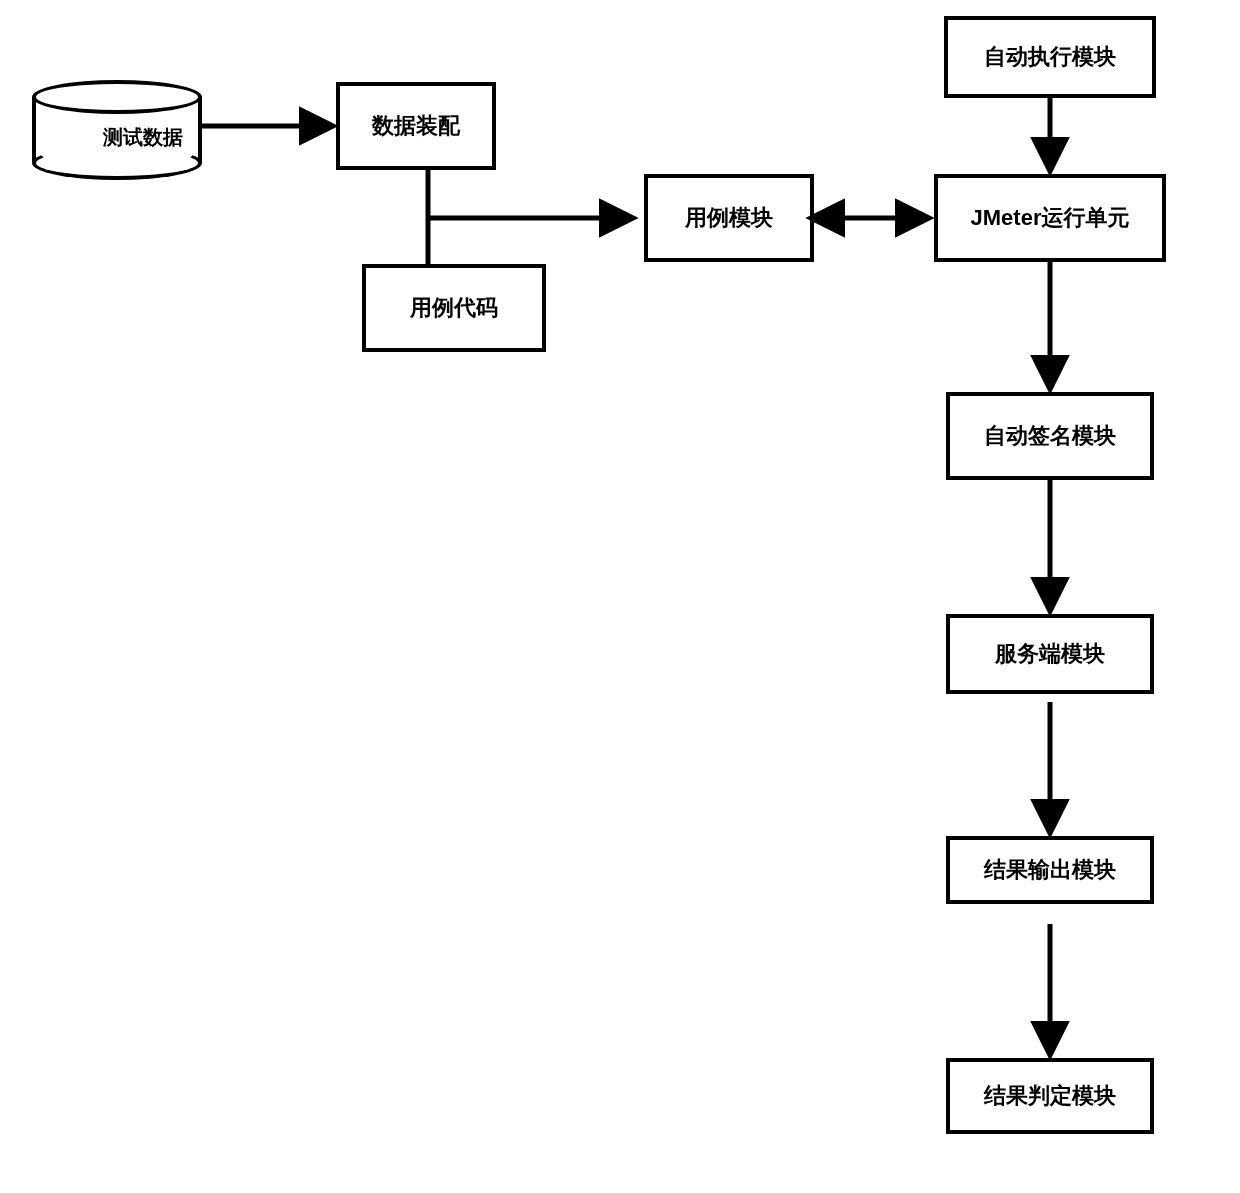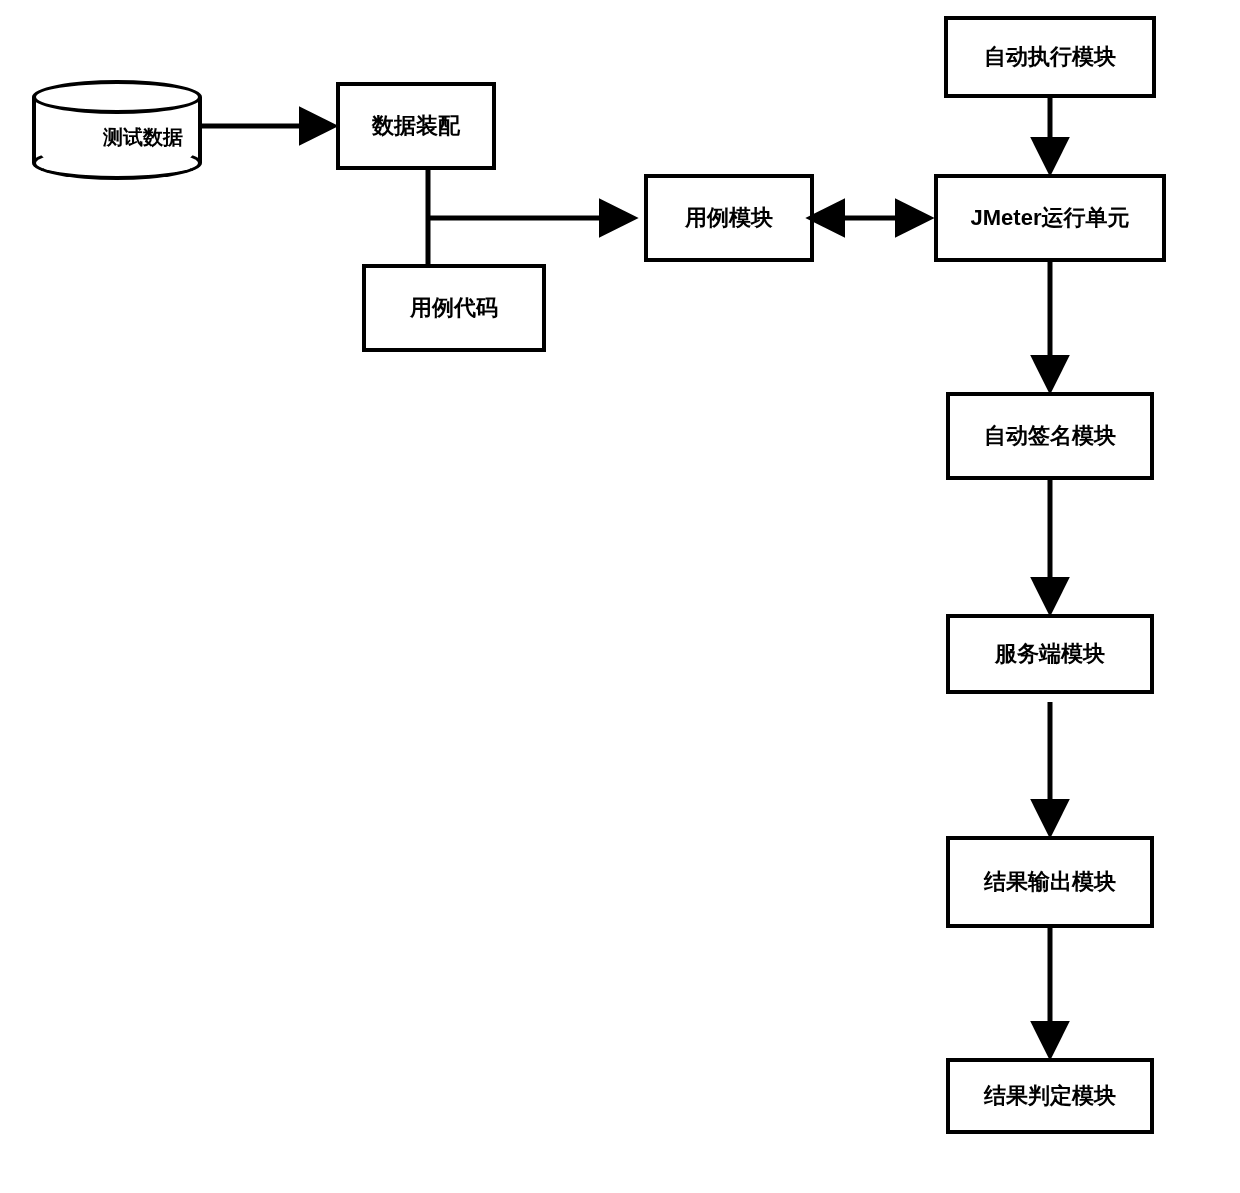--- a/index.html
+++ b/index.html
@@ -100,21 +100,21 @@
   </div>
 
   <div class="box" style="left:946px; top:392px; width:208px; height:88px;">
     <span>自动签名模块</span>
   </div>
 
   <div class="box" style="left:946px; top:614px; width:208px; height:80px;">
     <span>服务端模块</span>
   </div>
 
-  <div class="box" style="left:946px; top:836px; width:208px; height:92px;">
+  <div class="box" style="left:946px; top:836px; width:208px; height:68px;">
     <span>结果输出模块</span>
   </div>
 
   <div class="box" style="left:946px; top:1058px; width:208px; height:76px;text-align:center;">
     <span>结果判定模块</span>
   </div>
 
   <svg class="arrows">
     <defs>
       <marker id="ah" viewBox="0 0 12 12" refX="10" refY="6" markerWidth="8" markerHeight="8" orient="auto-start-reverse">

